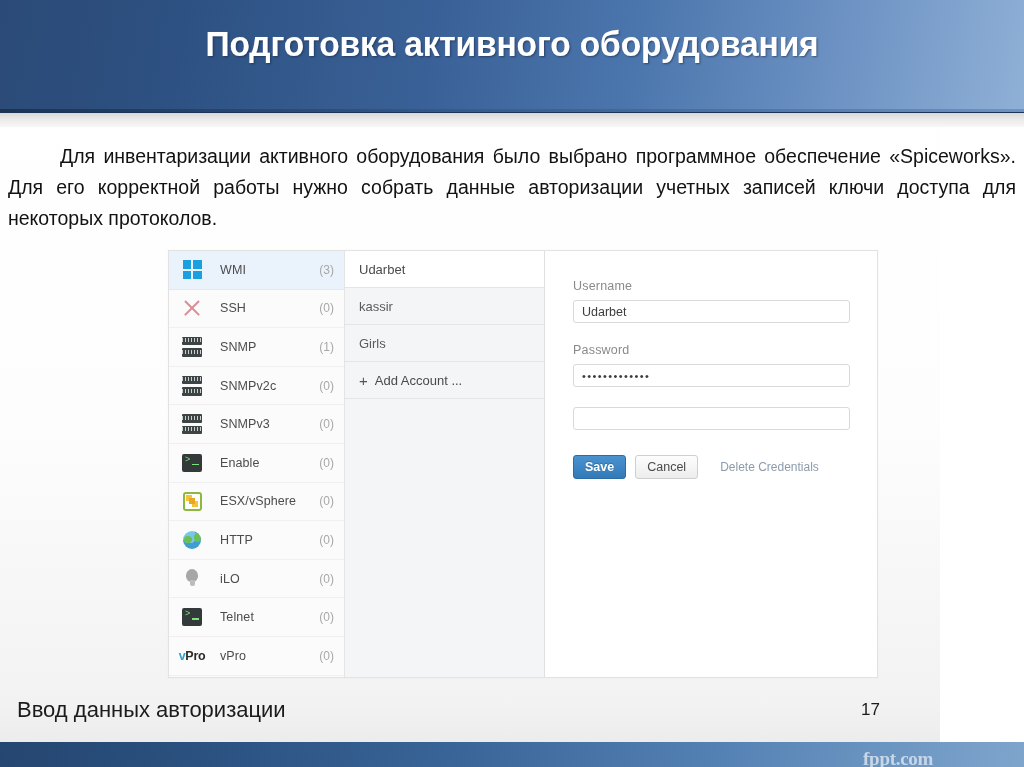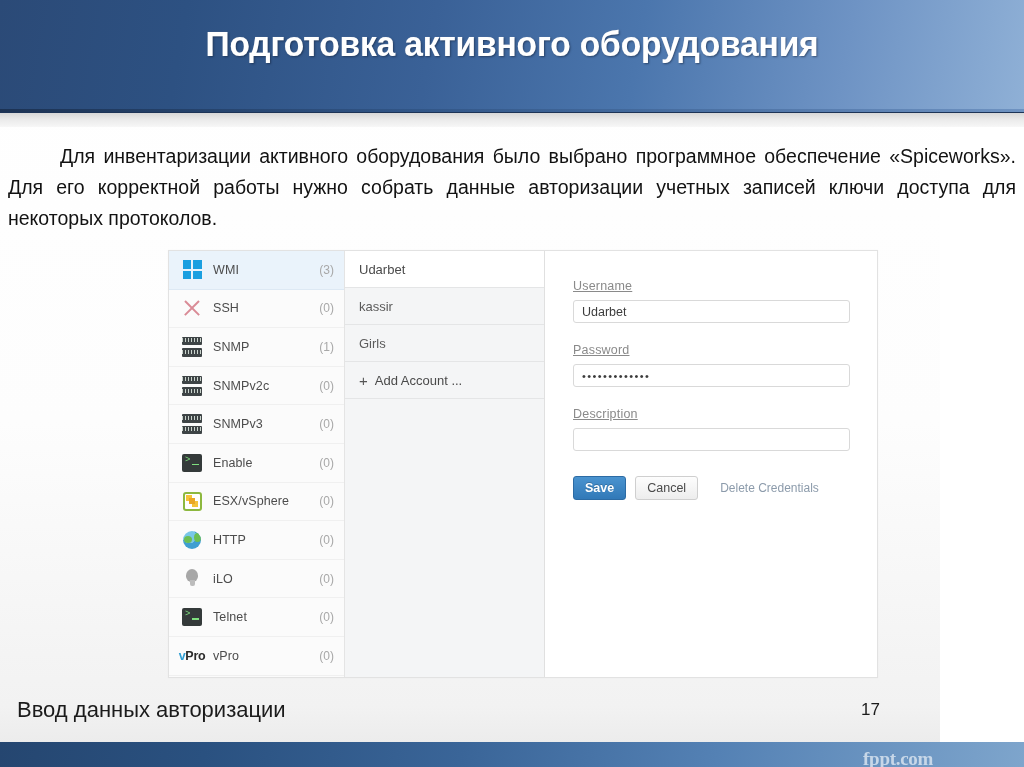--- a/index.html
+++ b/index.html
@@ -66,20 +66,21 @@
     width: 176px; height: 100%;
     background: #fbfbfb;
     border-right: 1px solid #e4e4e4;
     flex: 0 0 176px;
   }
   .proto-row {
     height: 38.6px;
     display: flex; align-items: center;
     padding: 0 10px 0 12px;
     border-bottom: 1px solid #f0f0f0;
+    gap: 7px;
   }
   .proto-row.selected { background: #eaf3fb; border-bottom-color: #dde9f4; }
   .proto-icon {
     width: 22px; height: 22px; flex: 0 0 22px;
     display: flex; align-items: center; justify-content: center;
     margin-right: 10px;
   }
   .proto-label {
     flex: 1 1 auto; font-size: 12.5px; color: #4c4c4c; letter-spacing: .1px;
   }
@@ -134,21 +135,21 @@
     padding: 0 14px;
     font-size: 13px; color: #5b5b5b;
     border-bottom: 1px solid #e4e5e6;
   }
   .acct-row.selected { background: #ffffff; color: #4a4a4a; }
   .acct-add { color: #4a4a4a; }
   .acct-add .plus { font-size: 15px; margin-right: 7px; color: #555; line-height: 1; }
 
   
   #cred-form { flex: 1 1 auto; padding: 28px 0 0 28px; background: #ffffff; }
-  .field-label { font-size: 12.5px; color: #8a8a8a; margin-bottom: 7px; letter-spacing: .2px; text-decoration: underline; }
+  .field-label { font-size: 12.5px; color: #8a8a8a; margin-bottom: 7px; letter-spacing: .2px; }
   .field-input {
     width: 277px; height: 23px;
     border: 1px solid #d9d9d9; border-radius: 3px;
     background: #fff;
     display: flex; align-items: center;
     padding: 0 8px;
     font-size: 12.5px; color: #3c3c3c;
     margin-bottom: 20px;
   }
   .dots { letter-spacing: 1.4px; font-size: 11px; color: #3c3c3c; }
@@ -346,21 +347,20 @@
       <div class="field-label">Username</div>
       <div class="field-input">
         <span>Udarbet</span>
       </div>
 
       <div class="field-label">Password</div>
       <div class="field-input">
         <span class="dots">•••••••••••••</span>
       </div>
 
-      <div class="field-label">Description</div>
       <div class="field-input">
         <span></span>
       </div>
 
       <div id="form-actions">
         <button id="btn-save">Save</button>
         <button id="btn-cancel">Cancel</button>
         <span id="link-delete">Delete Credentials</span>
       </div>
 

